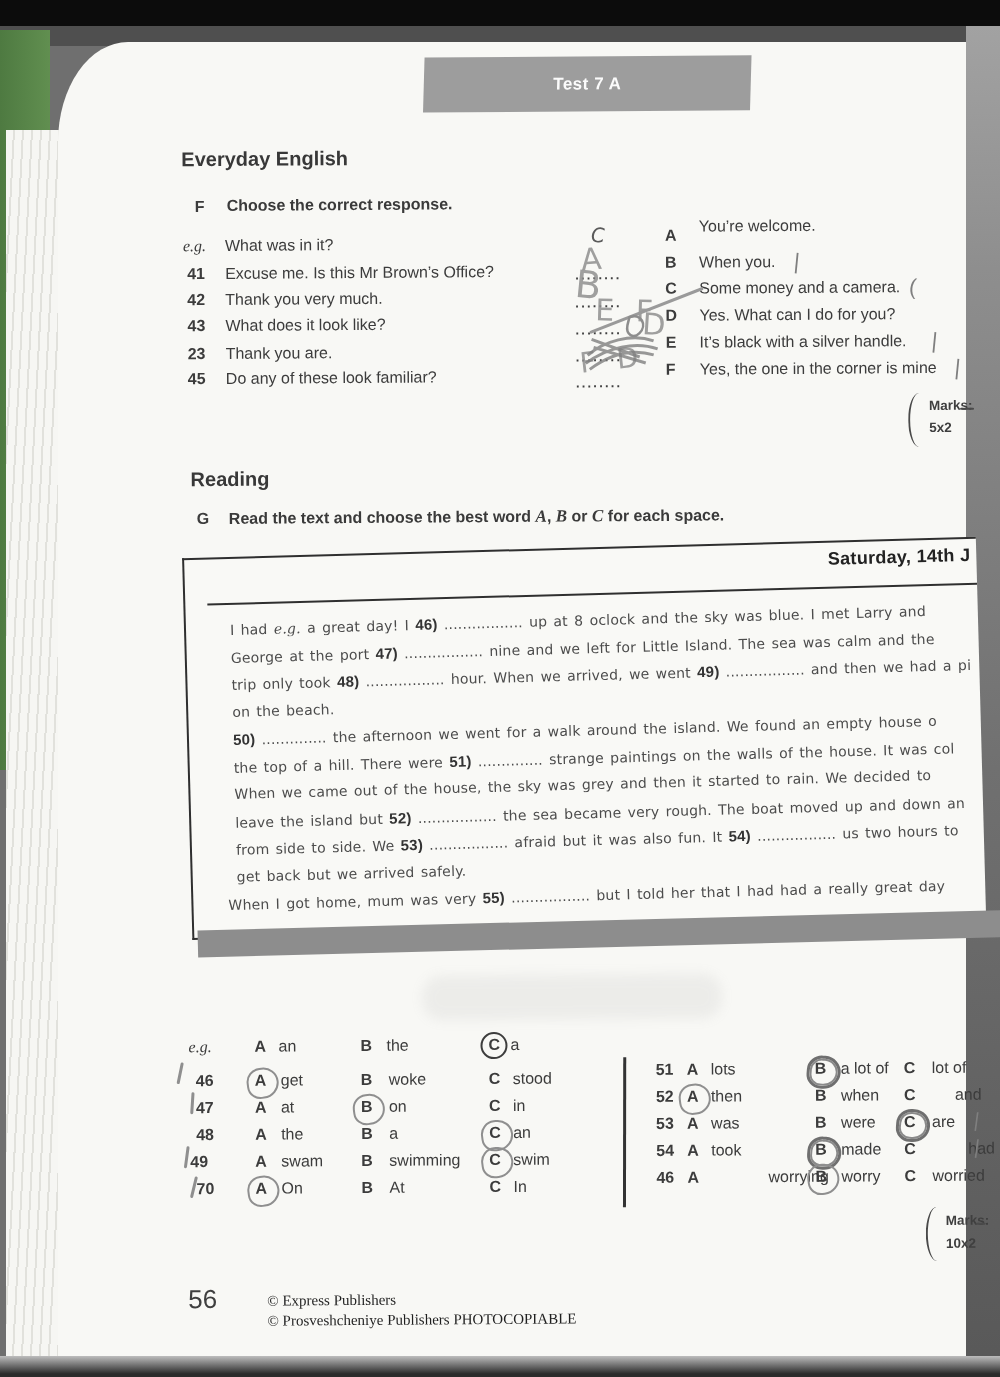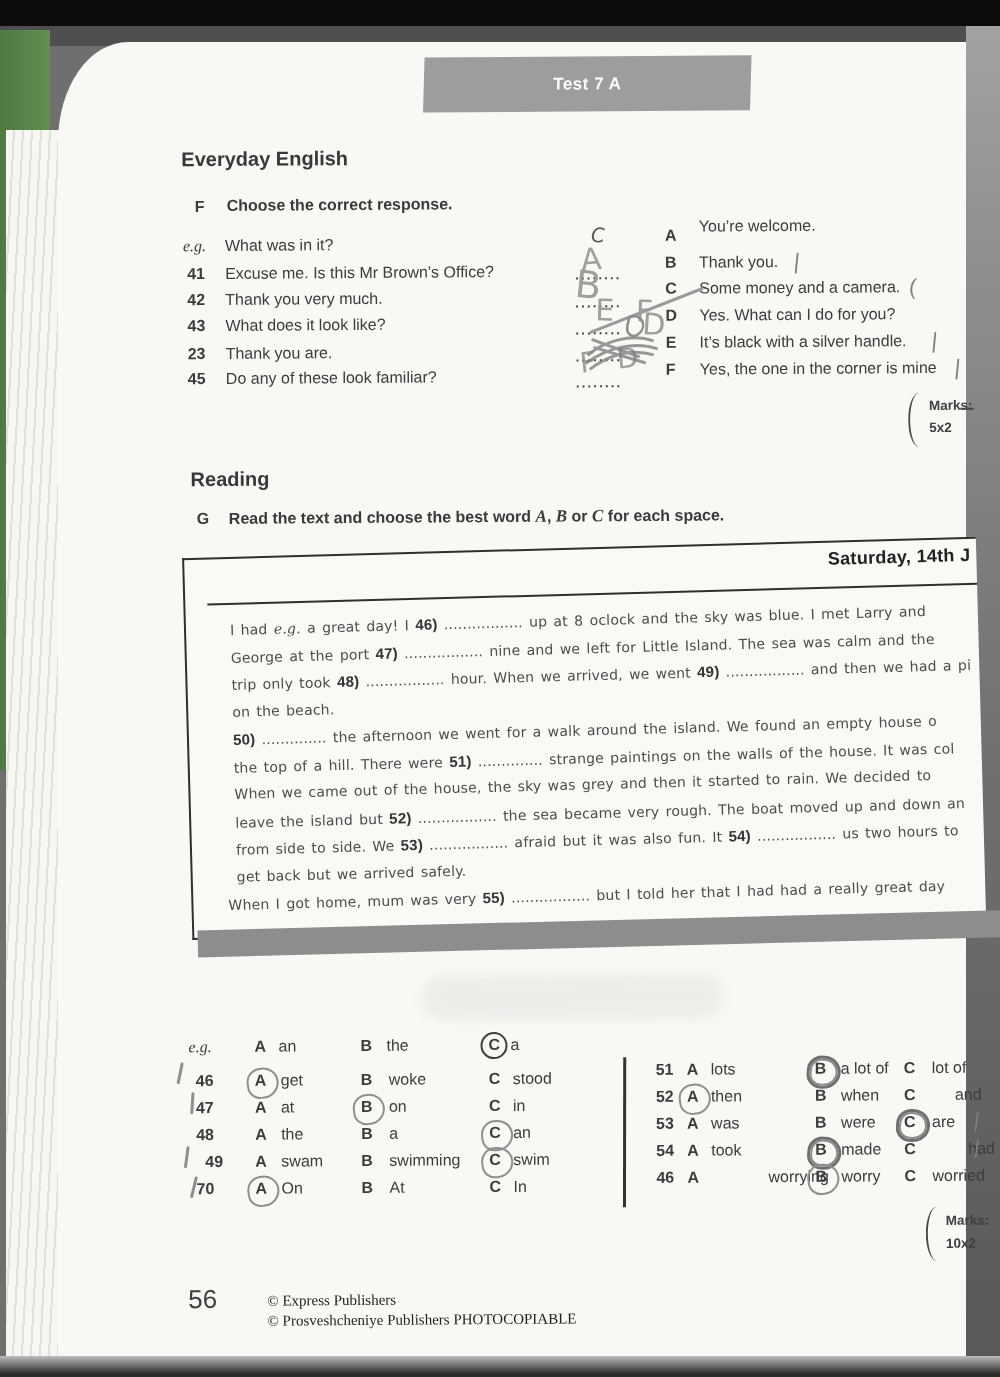--- a/index.html
+++ b/index.html
@@ -148,21 +148,21 @@
       <div class="hand" style="left: 598px; top: 294px; font-size: 30px; transform: rotate(2deg); letter-spacing: 6px;">E F</div>
       <div class="dotline" style="top: 350px;">........</div>
       <div class="hand" style="left: 645px; top: 308px; font-size: 30px; transform: rotate(4deg); letter-spacing: 6px;">D</div>
       <div class="dotline" style="top: 376px;">........</div>
       <div class="hand" style="left: 582px; top: 344px; font-size: 28px; transform: rotate(-6deg); letter-spacing: 6px;">F D</div>
     </div>
   <div id="f-responses">
       <div class="r-letter" style="top: 228px;">A</div>
       <div class="r-text" style="top: 219px;">You’re welcome.</div>
       <div class="r-letter" style="top: 255px;">B</div>
-      <div class="r-text" style="top: 255px;">Thank you.</div>
+      <div class="r-text" style="top: 255px;">When you.</div>
       <div class="abs pencil" style="left: 797px; top: 251px; font-size: 22px; transform: rotate(6deg); color: rgb(127, 127, 127);">|</div>
       <div class="r-letter" style="top: 281px;">C</div>
       <div class="r-text" style="top: 281px;">Some money and a camera.</div>
       <div class="abs pencil" style="left: 912px; top: 277px; font-size: 22px; transform: rotate(6deg); color: rgb(127, 127, 127);">(</div>
       <div class="r-letter" style="top: 308px;">D</div>
       <div class="r-text" style="top: 308px;">Yes. What can I do for you?</div>
       <div class="r-letter" style="top: 335px;">E</div>
       <div class="r-text" style="top: 335px;">It’s black with a silver handle.</div>
       <div class="abs pencil" style="left: 934px; top: 331px; font-size: 22px; transform: rotate(6deg); color: rgb(127, 127, 127);">|</div>
       <div class="r-letter" style="top: 362px;">F</div>
@@ -233,21 +233,21 @@
       <div class="o-cell o-letter" style="left: 486px; top: 1097px;">C</div>
       <div class="o-cell" style="left: 510px; top: 1097px;">in</div>
       <div class="o-cell o-num" style="left: 193px; top: 1124px;">48</div>
       <div class="o-cell o-letter" style="left: 252px; top: 1124px;">A</div>
       <div class="o-cell" style="left: 278px; top: 1124px;">the</div>
       <div class="o-cell o-letter" style="left: 358px; top: 1124px;">B</div>
       <div class="o-cell" style="left: 386px; top: 1124px;">a</div>
       <div class="o-cell o-letter" style="left: 486px; top: 1124px;">C</div>
       <div class="o-cell" style="left: 510px; top: 1124px;">an</div>
       <div class="circle" style="left: 478px; top: 1120px;"></div>
-      <div class="o-cell o-num" style="left: 202px; top: 1151px;">49</div>
+      <div class="o-cell o-num" style="left: 187px; top: 1151px;">49</div>
       <div class="o-cell o-letter" style="left: 252px; top: 1151px;">A</div>
       <div class="o-cell" style="left: 278px; top: 1151px;">swam</div>
       <div class="o-cell o-letter" style="left: 358px; top: 1151px;">B</div>
       <div class="o-cell" style="left: 386px; top: 1151px;">swimming</div>
       <div class="o-cell o-letter" style="left: 486px; top: 1151px;">C</div>
       <div class="o-cell" style="left: 510px; top: 1151px;">swim</div>
       <div class="circle" style="left: 478px; top: 1147px;"></div>
       <div class="o-cell o-num" style="left: 193px; top: 1178px;">70</div>
       <div class="o-cell o-letter" style="left: 252px; top: 1178px;">A</div>
       <div class="o-cell" style="left: 278px; top: 1178px;">On</div>

